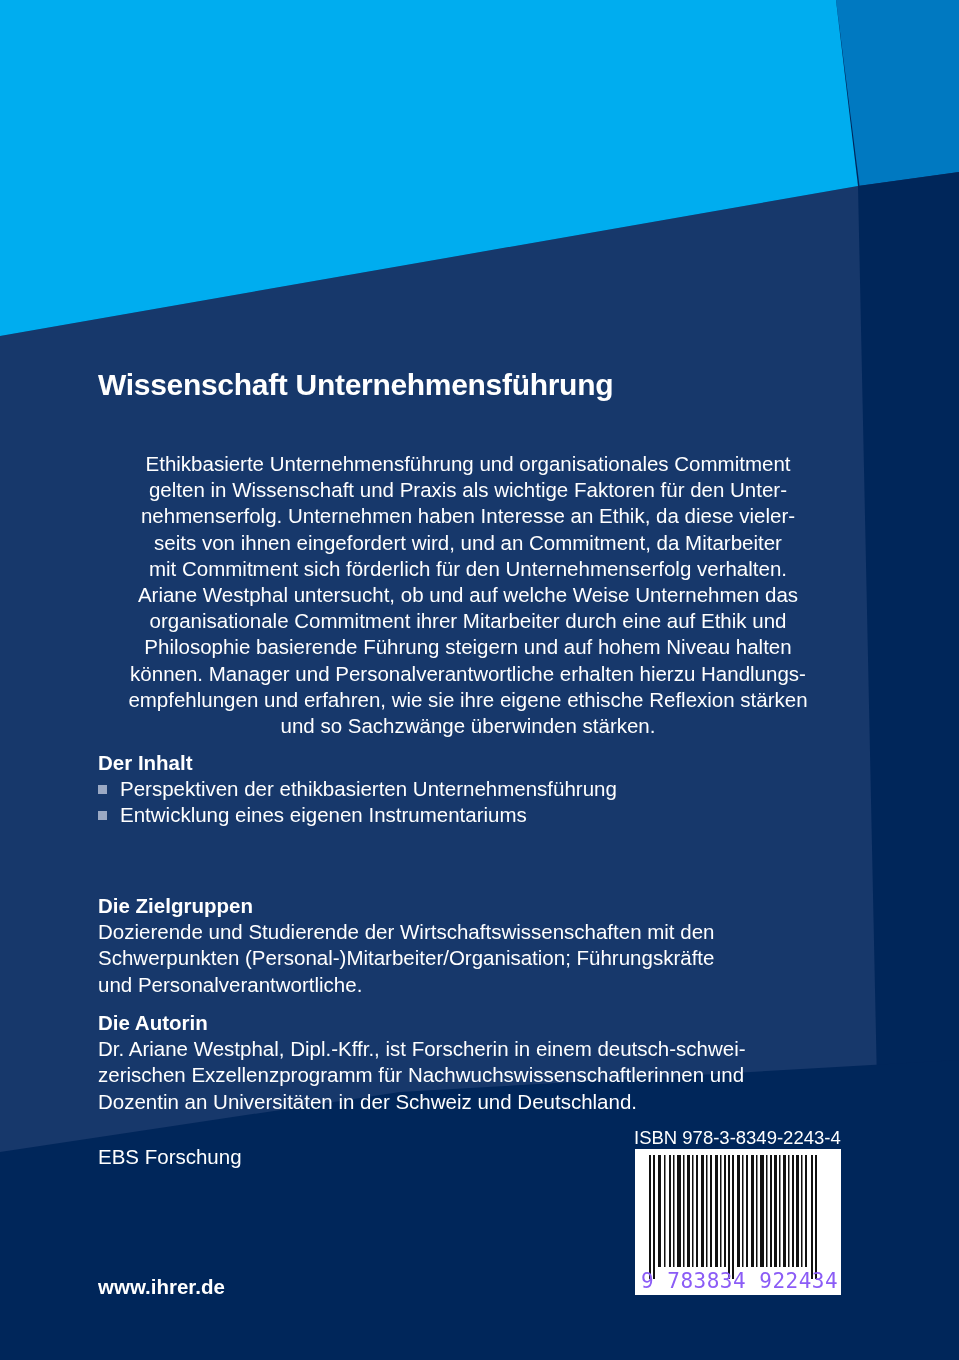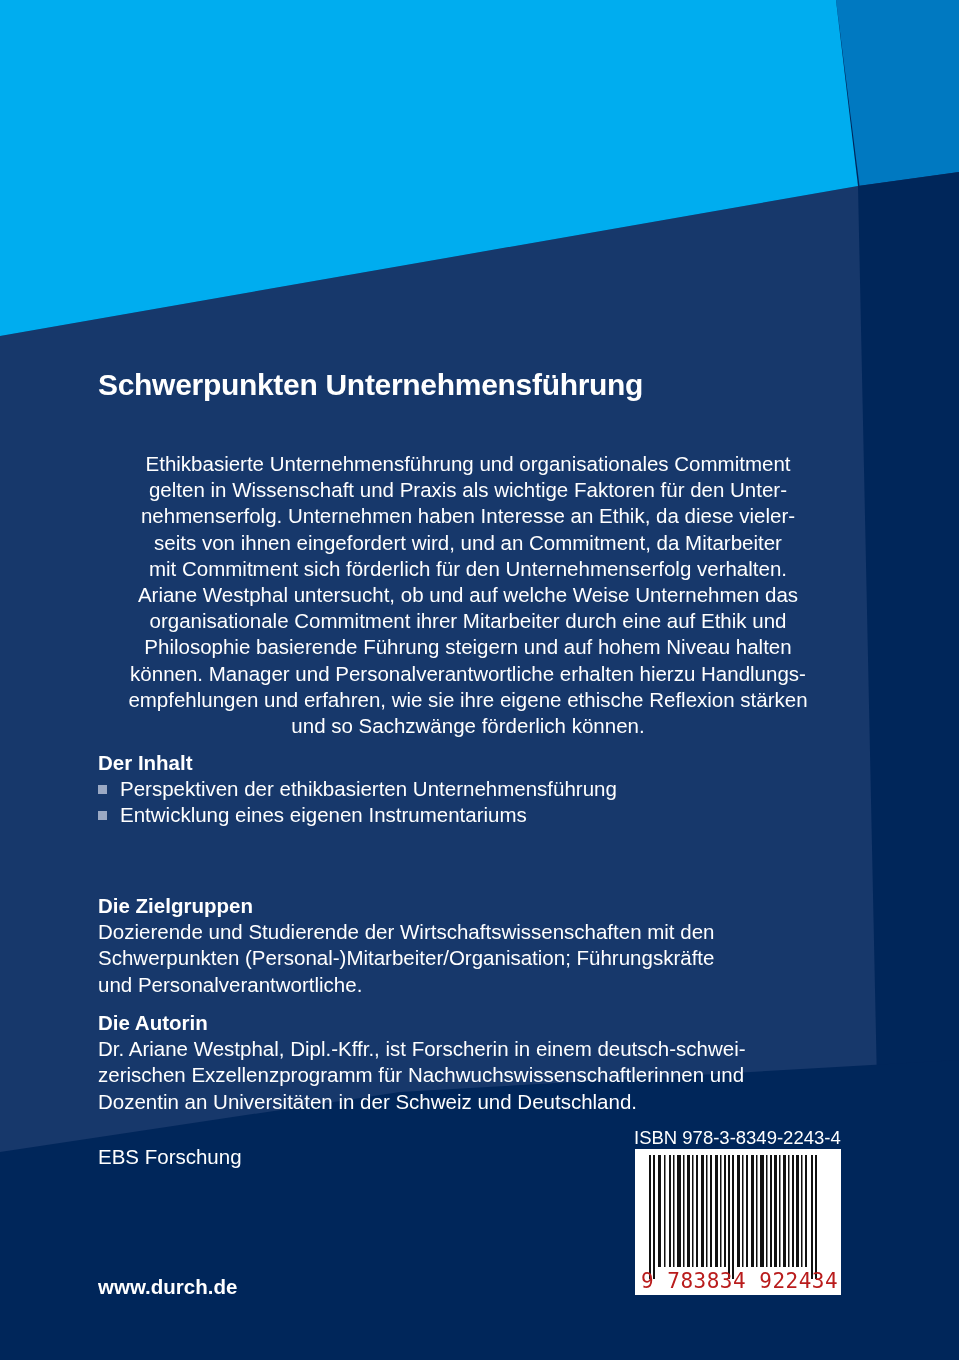--- a/index.html
+++ b/index.html
@@ -29,21 +29,21 @@
   }
   .isbn-label {
     position: absolute; left: 634px; top: 1126px; font-size: 18.5px; line-height: 24px; text-align: right;
   }
   .barcode {
     position: absolute; left: 635px; top: 1149px; width: 206px; height: 146px;
     background: #ffffff;
   }
   .barcode-digits {
     position: absolute; left: 6px; bottom: 2px; font-family: "DejaVu Sans Mono", monospace;
-    font-size: 21px; color: #b91c1c; letter-spacing: 0.5px; background: transparent;
+    font-size: 21px; color: #8b5cf6; letter-spacing: 0.5px; background: transparent;
   }
   .series { position: absolute; left: 98px; top: 1145px; font-size: 20.5px; }
   .url { position: absolute; left: 98px; top: 1275px; font-size: 20.5px; font-weight: bold; }
 </style>
 </head>
 <body>
 
 <svg class="bg" viewBox="0 0 959 1360" width="959" height="1360">
   <rect x="0" y="0" width="959" height="1360" fill="#00265A"></rect>
 
@@ -53,35 +53,35 @@
 
   <polygon points="858,186 959,172 959,1230 880,1225" fill="#00265A"></polygon>
 
   <polygon points="0,1152 400,1092 959,1060 959,1360 0,1360" fill="#00265A"></polygon>
 
   <polygon points="0,0 836,0 858,186 0,336" fill="#00ADEF"></polygon>
 </svg>
 
 <div class="content">
   <div class="title">
-    <span style="display:block">Schwerpunkten Unternehmensführung</span>
+    <span style="display:block">Wissenschaft Unternehmensführung</span>
   </div>
 
   <div class="body-text">
     <span class="ln">Ethikbasierte Unternehmensführung und organisationales Commitment</span>
     <span class="ln">gelten in Wissenschaft und Praxis als wichtige Faktoren für den Unter-</span>
     <span class="ln">nehmenserfolg. Unternehmen haben Interesse an Ethik, da diese vieler-</span>
     <span class="ln">seits von ihnen eingefordert wird, und an Commitment, da Mitarbeiter</span>
     <span class="ln">mit Commitment sich förderlich für den Unternehmenserfolg verhalten.</span>
     <span class="ln">Ariane Westphal untersucht, ob und auf welche Weise Unternehmen das</span>
     <span class="ln">organisationale Commitment ihrer Mitarbeiter durch eine auf Ethik und</span>
     <span class="ln">Philosophie basierende Führung steigern und auf hohem Niveau halten</span>
     <span class="ln">können. Manager und Personalverantwortliche erhalten hierzu Handlungs-</span>
     <span class="ln">empfehlungen und erfahren, wie sie ihre eigene ethische Reflexion stärken</span>
-    <span class="ln">und so Sachzwänge förderlich können.</span>
+    <span class="ln">und so Sachzwänge überwinden stärken.</span>
   </div>
 
   <div class="sec" style="top:750px">
     <span class="section-head">Der Inhalt</span>
     <ul class="bullets">
       <li><span class="sq"></span></li>
       <li><span class="sq"></span><span>Perspektiven der ethikbasierten Unternehmensführung</span></li>
       <li><span class="sq"></span><span>Entwicklung eines eigenen Instrumentariums</span></li>
     </ul>
   </div>
@@ -95,21 +95,21 @@
 
   <div class="sec" style="top:1010px">
     <span class="section-head">Die Autorin</span>
     <span style="display:block;white-space:nowrap">Dr. Ariane Westphal, Dipl.-Kffr., ist Forscherin in einem deutsch-schwei-</span>
     <span style="display:block;white-space:nowrap">zerischen Exzellenzprogramm für Nachwuchswissenschaftlerinnen und</span>
     <span style="display:block;white-space:nowrap">Dozentin an Universitäten in der Schweiz und Deutschland.</span>
   </div>
 </div>
 
 <div class="series">EBS Forschung</div>
-<div class="url">www.durch.de</div>
+<div class="url">www.ihrer.de</div>
 
 <div class="isbn-label">ISBN 978-3-8349-2243-4</div>
 <div class="barcode">
   <svg width="206" height="146" viewBox="0 0 206 146">
     <g fill="#111">
       <rect x="14" y="6" width="2" height="124"></rect>
         <rect x="18" y="6" width="2" height="124"></rect>
       <rect x="23" y="6" width="3" height="112"></rect>
         <rect x="29" y="6" width="1.5" height="112"></rect>
       <rect x="34" y="6" width="2" height="112"></rect>

